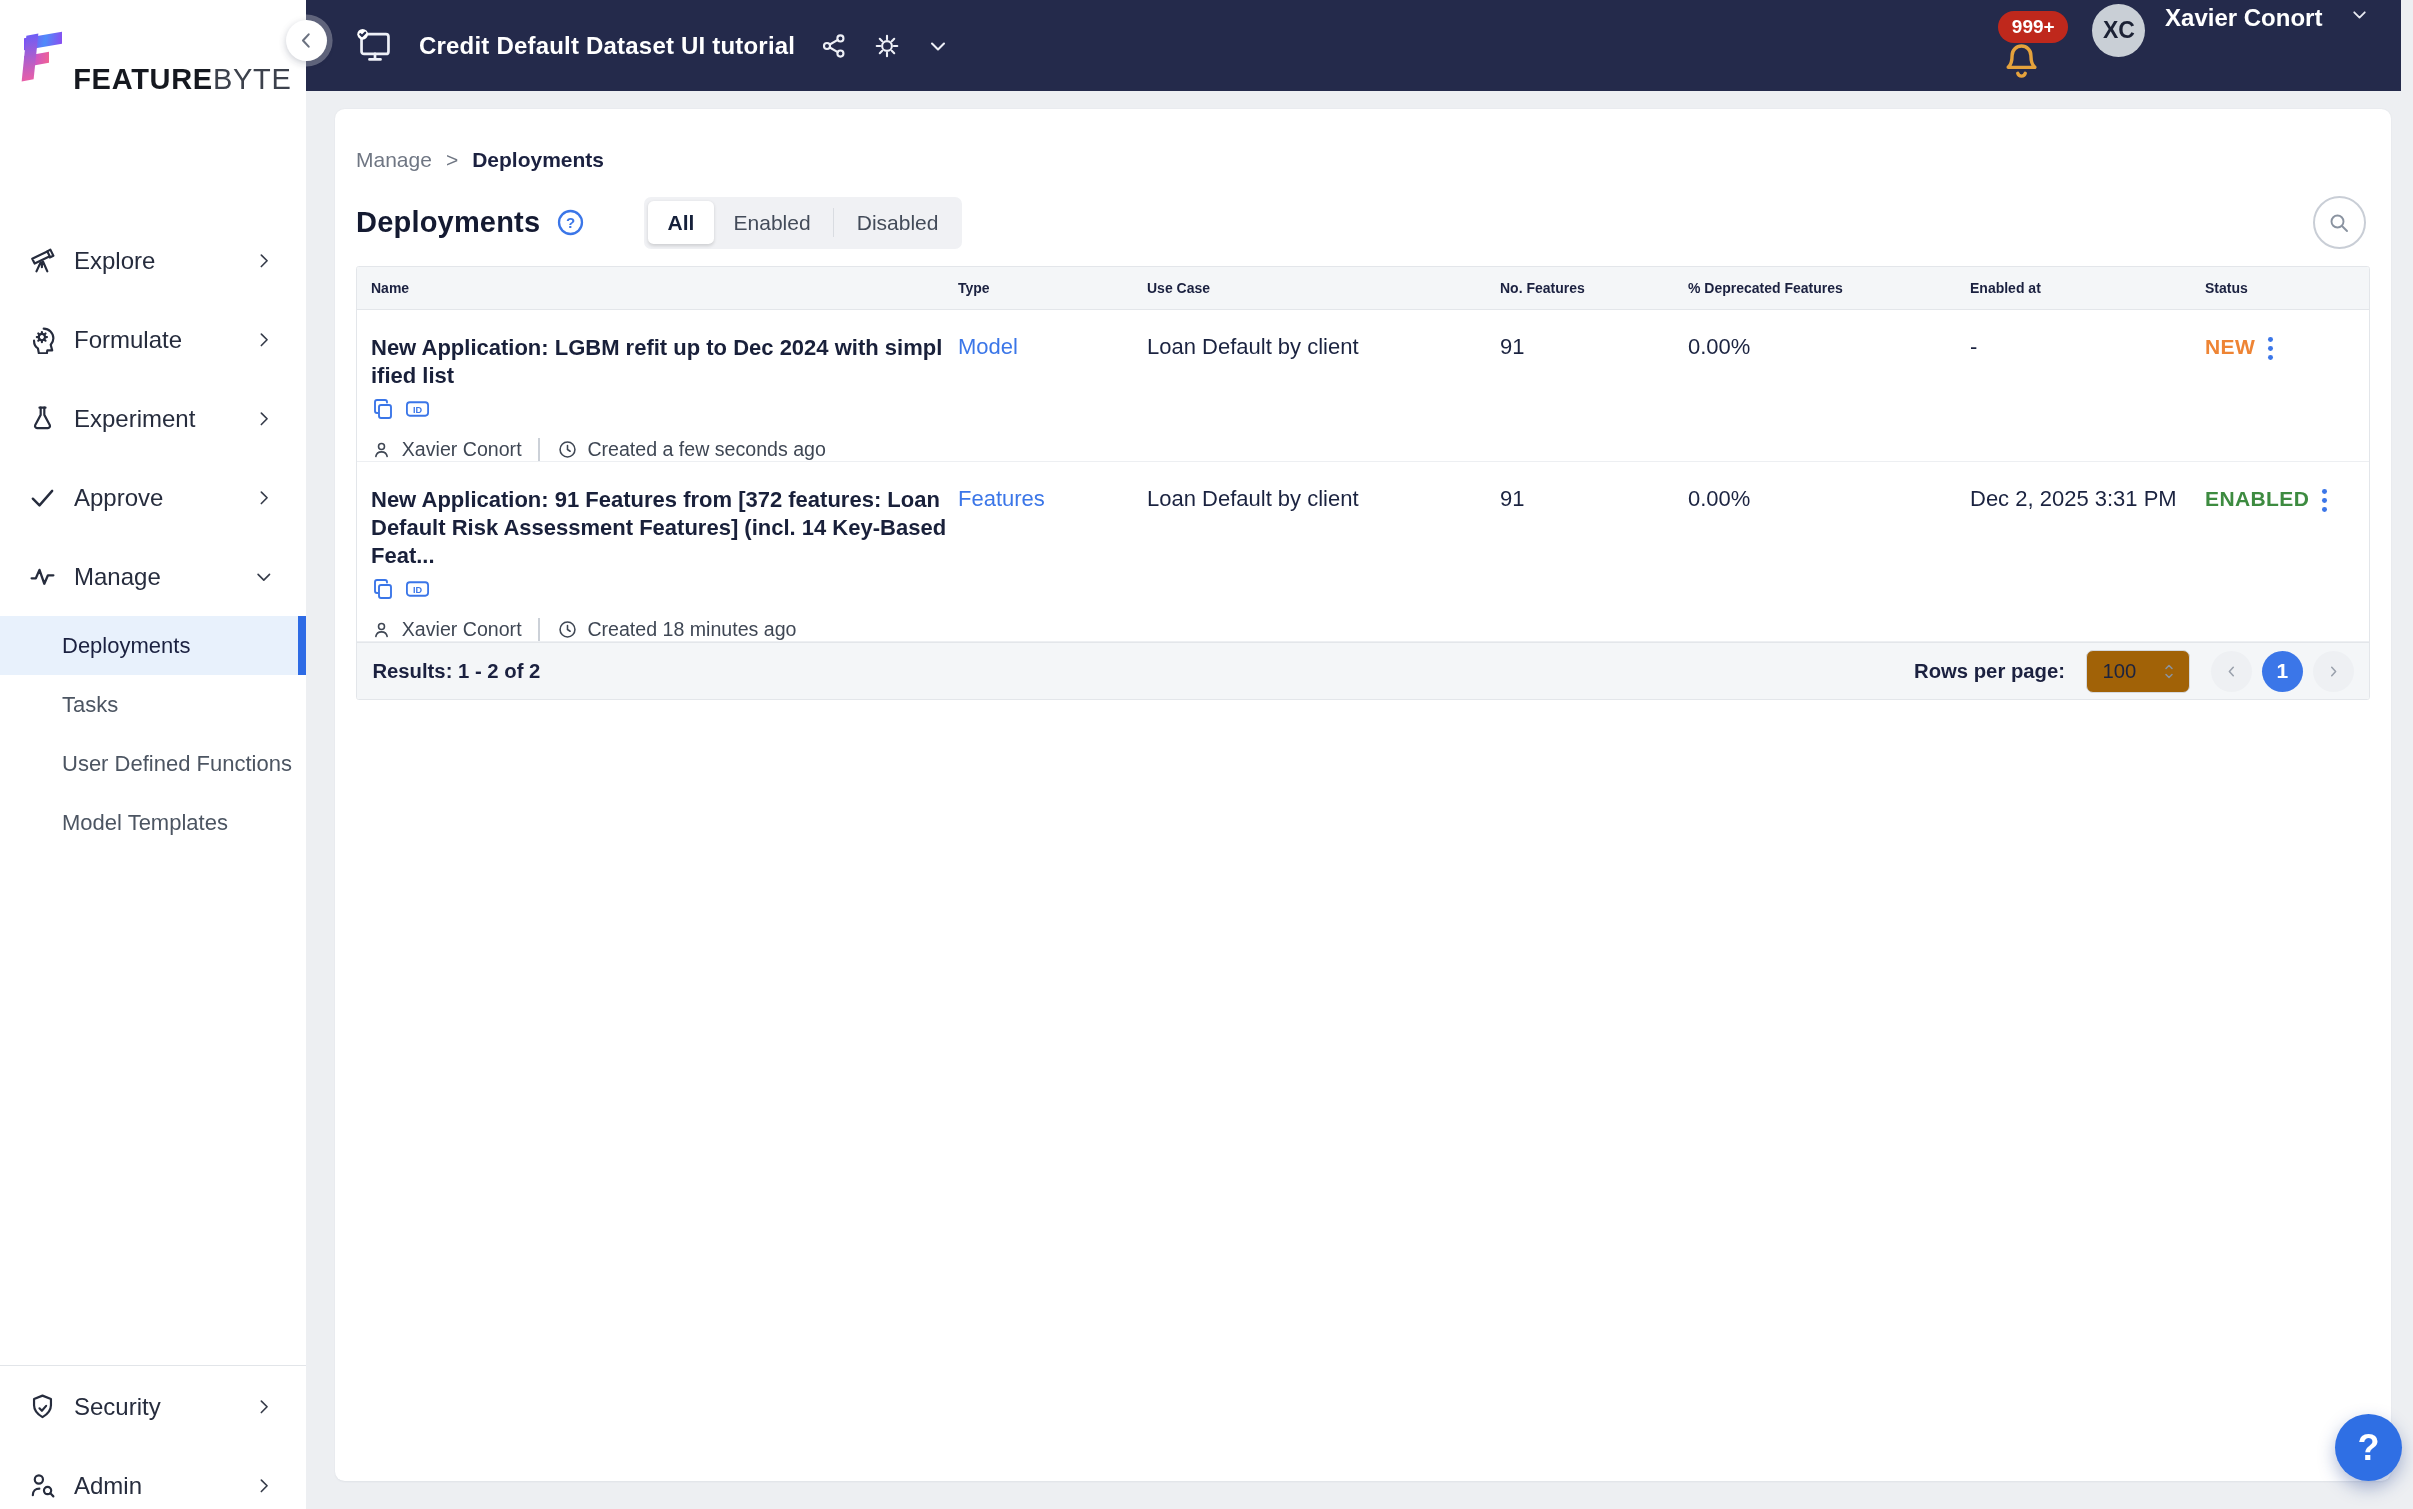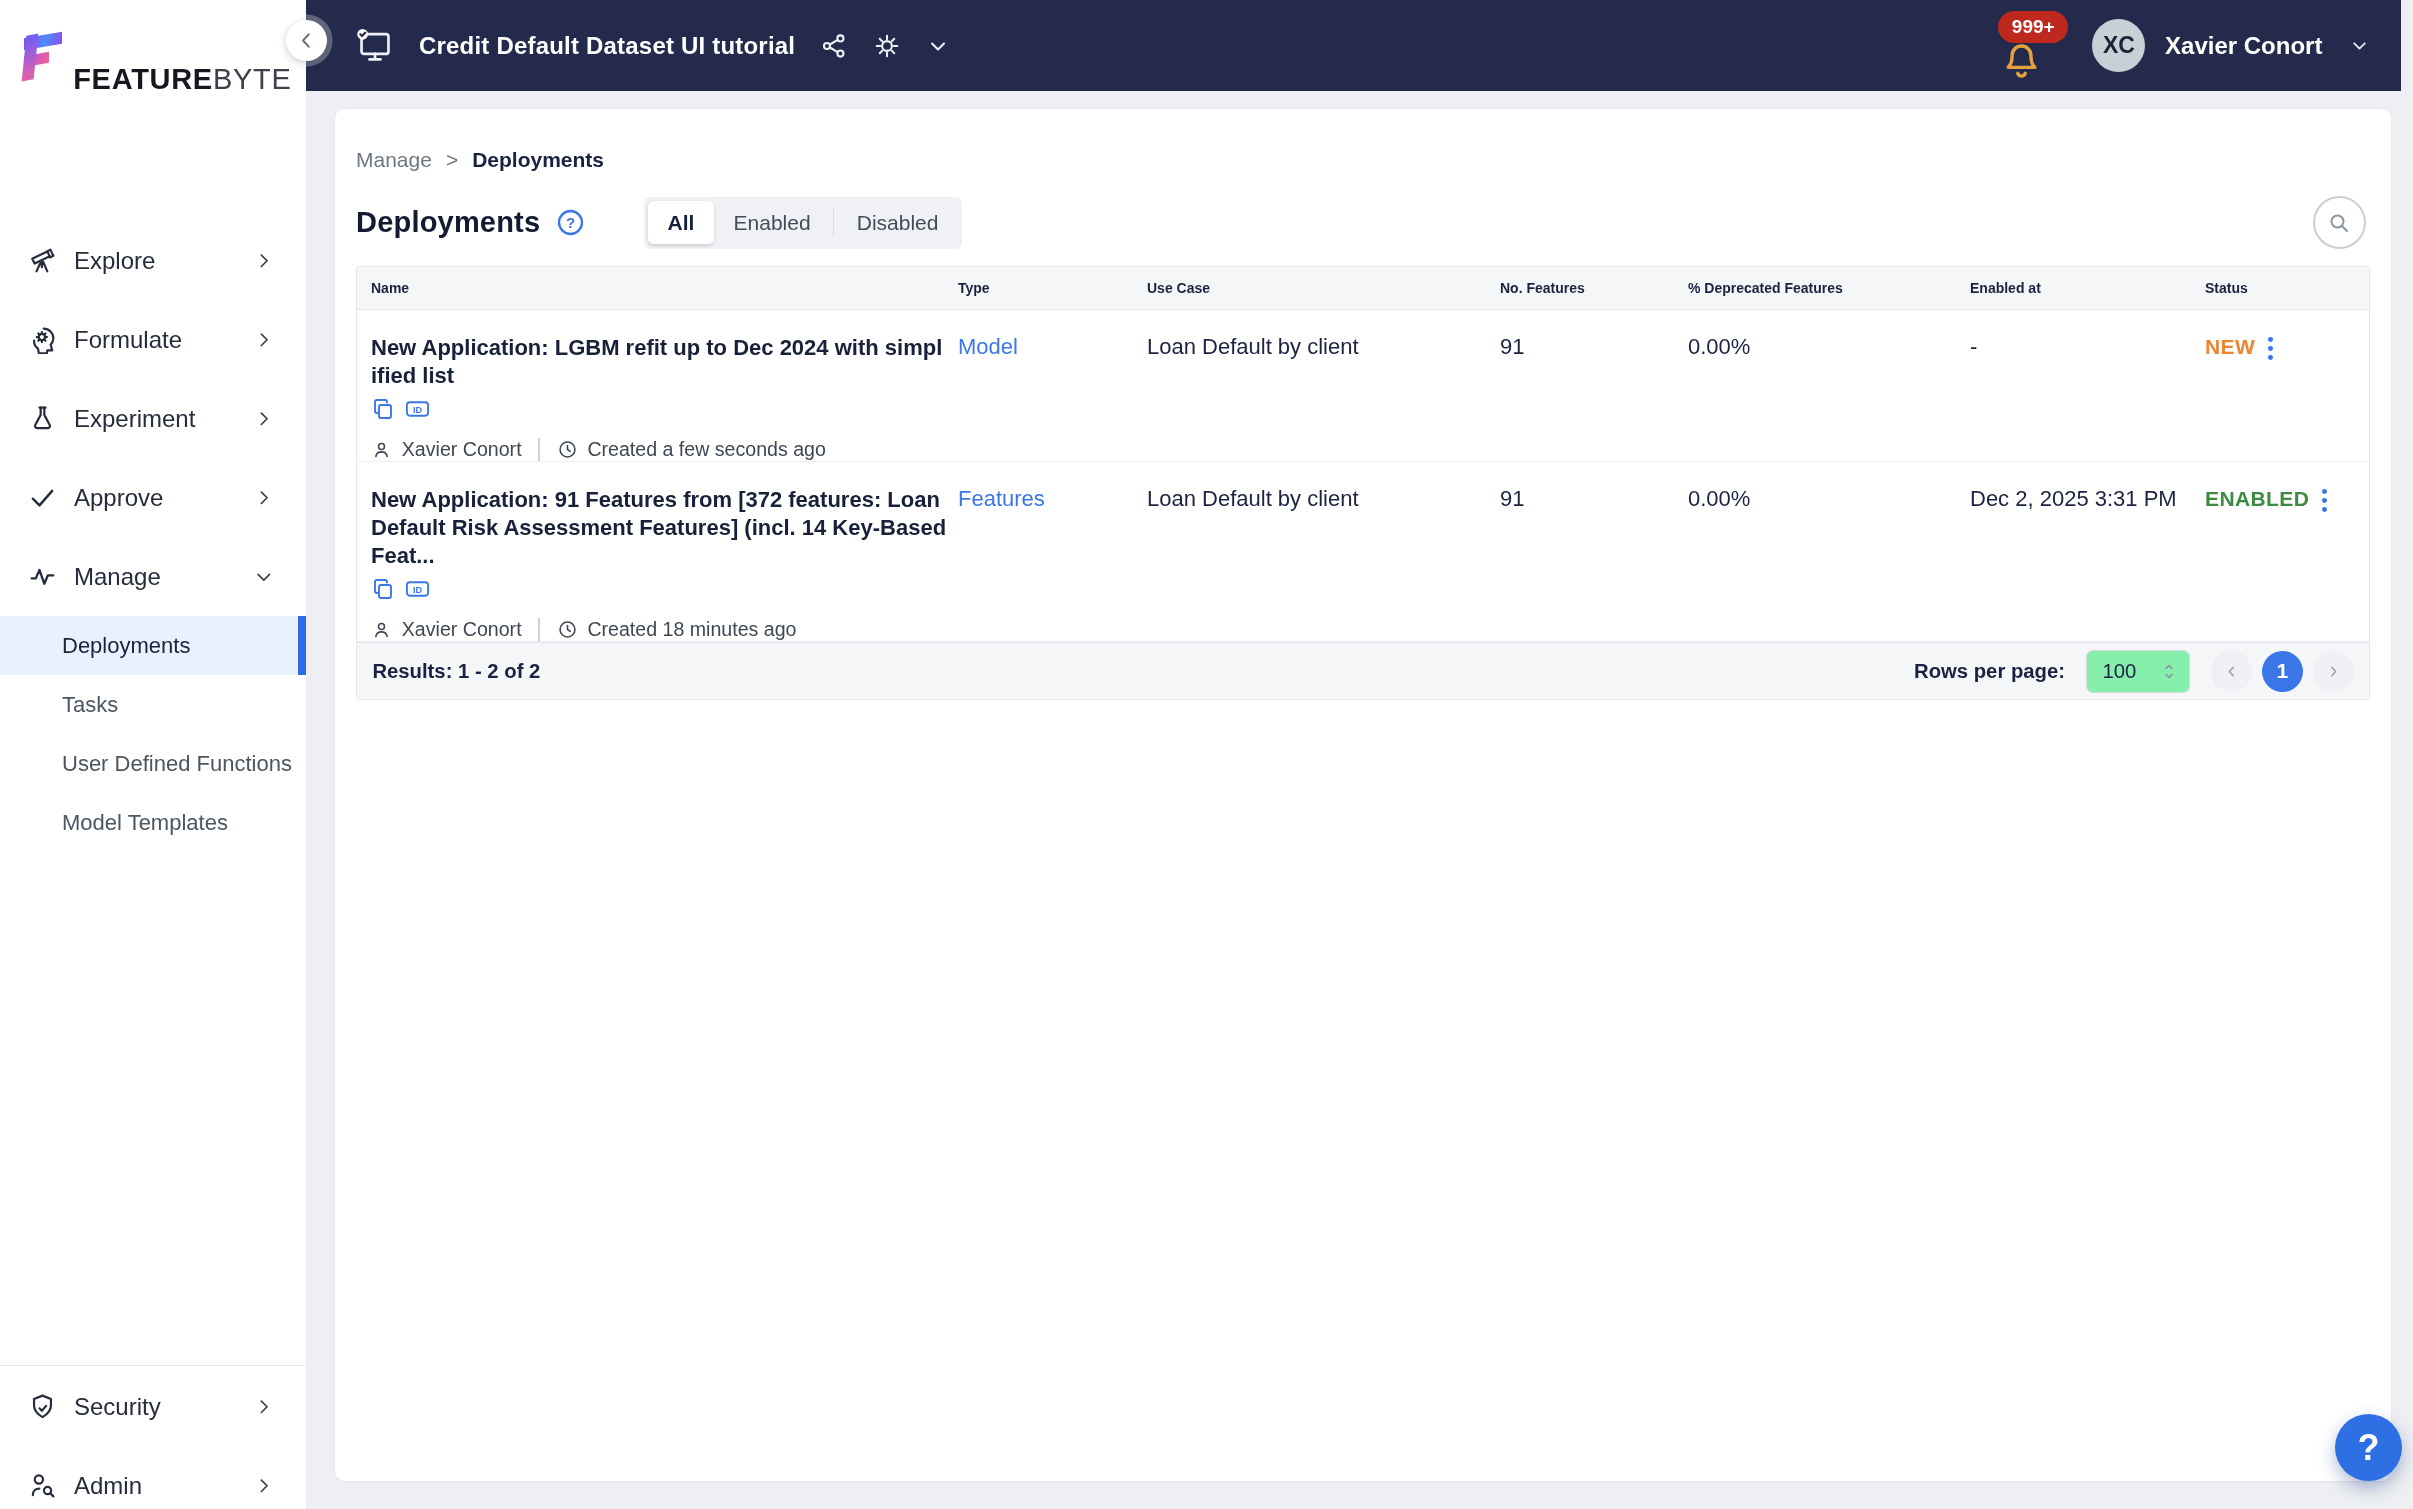--- a/index.html
+++ b/index.html
@@ -30,21 +30,21 @@
   .collapse-btn { position:absolute; left:286px; top:20.3px; width:41px; height:41px; border-radius:50%;
     background:#fff; box-shadow:0 0 0 5.6px rgba(255,255,255,.28), 0 2.1px 7px rgba(10,20,50,.30);
     display:flex; align-items:center; justify-content:center; z-index:20; cursor:pointer; }
 
   
   .topbar { position:absolute; left:306px; right:12px; top:0; height:91px; background:#242a4b;
     display:flex; align-items:center; padding:0 31px 0 50px; z-index:4; color:#fff; }
   .tb-left { display:flex; align-items:center; gap:25px; }
   .tb-title { font-size:24px; font-weight:600; letter-spacing:0.2px; white-space:nowrap; }
   .tb-ic { width:28px; height:28px; color:#eef0f7; cursor:pointer; }
-  .tb-right { margin-left:auto; display:flex; align-items:center; gap:19.6px; }
+  .tb-right { margin-left:auto; display:flex; align-items:flex-start; gap:19.6px; }
   .bell-wrap { position:relative; width:76px; height:83px; }
   .bell-wrap svg { position:absolute; left:4.2px; bottom:5.6px; width:41px; height:41px; color:#e5a23c; }
   .notif-badge { position:absolute; left:1.4px; top:7px; min-width:70px; height:32px; background:#bf281c;
     border-radius:17px; color:#fff; font-size:19px; font-weight:700; display:flex; align-items:center; justify-content:center; padding:0 9.8px; }
   .avatar { width:53px; height:53px; border-radius:50%; background:#c9cfd6; color:#1c2235;
     font-size:23px; font-weight:700; display:flex; align-items:center; justify-content:center; cursor:pointer; }
   .user-name { font-size:24px; font-weight:600; cursor:pointer; }
   .user-chev { width:21px; height:21px; color:#e8eaf2; margin-left:7px; cursor:pointer; }
 
   
@@ -89,21 +89,21 @@
   .status-cell { display:flex; align-items:flex-start; gap:12.6px; }
   .status-text { font-size:21px; font-weight:700; letter-spacing:0.4px; line-height:25px; }
   .kebab { display:flex; flex-direction:column; gap:4.2px; padding-top:2.8px; cursor:pointer; }
   .kebab i { width:4.9px; height:4.9px; border-radius:50%; background:#3b76e8; }
 
   .tfoot { display:flex; align-items:center; height:57px; background:#f4f6f8; border-top:0.7px solid #e3e6ea;
     font-size:20.3px; color:#1b2140; padding:0 15.4px; }
   .results { font-weight:600; }
   .foot-right { margin-left:auto; display:flex; align-items:center; gap:21px; }
   .rpp-label { font-weight:700; }
-  .rpp-select { width:104px; height:43px; background:#86efac; border:1.4px solid #d5d9df; border-radius:7px;
+  .rpp-select { width:104px; height:43px; background:#a16207; border:1.4px solid #d5d9df; border-radius:7px;
     display:flex; align-items:center; justify-content:space-between; padding:0 11.2px 0 15.4px; font-size:20.3px; color:#1b2340; cursor:pointer; }
   .pager { display:flex; align-items:center; gap:9.8px; }
   .page-btn { width:41px; height:41px; border-radius:50%; background:#eef0f3; display:flex; align-items:center; justify-content:center; color:#9aa1ac; cursor:pointer; }
   .page-current { width:41px; height:41px; border-radius:50%; background:#3b76e8; color:#fff; font-size:21px; font-weight:600;
     display:flex; align-items:center; justify-content:center; cursor:pointer; }
 
   .fab { position:absolute; left:2029px; top:1323px; width:67px; height:67px; border-radius:50%; background:#2f6fe4;
     color:#fff; font-size:36px; font-weight:700; display:flex; align-items:center; justify-content:center;
     box-shadow:0 7px 17px rgba(30,60,140,.35); border:none; cursor:pointer; }
 </style>

